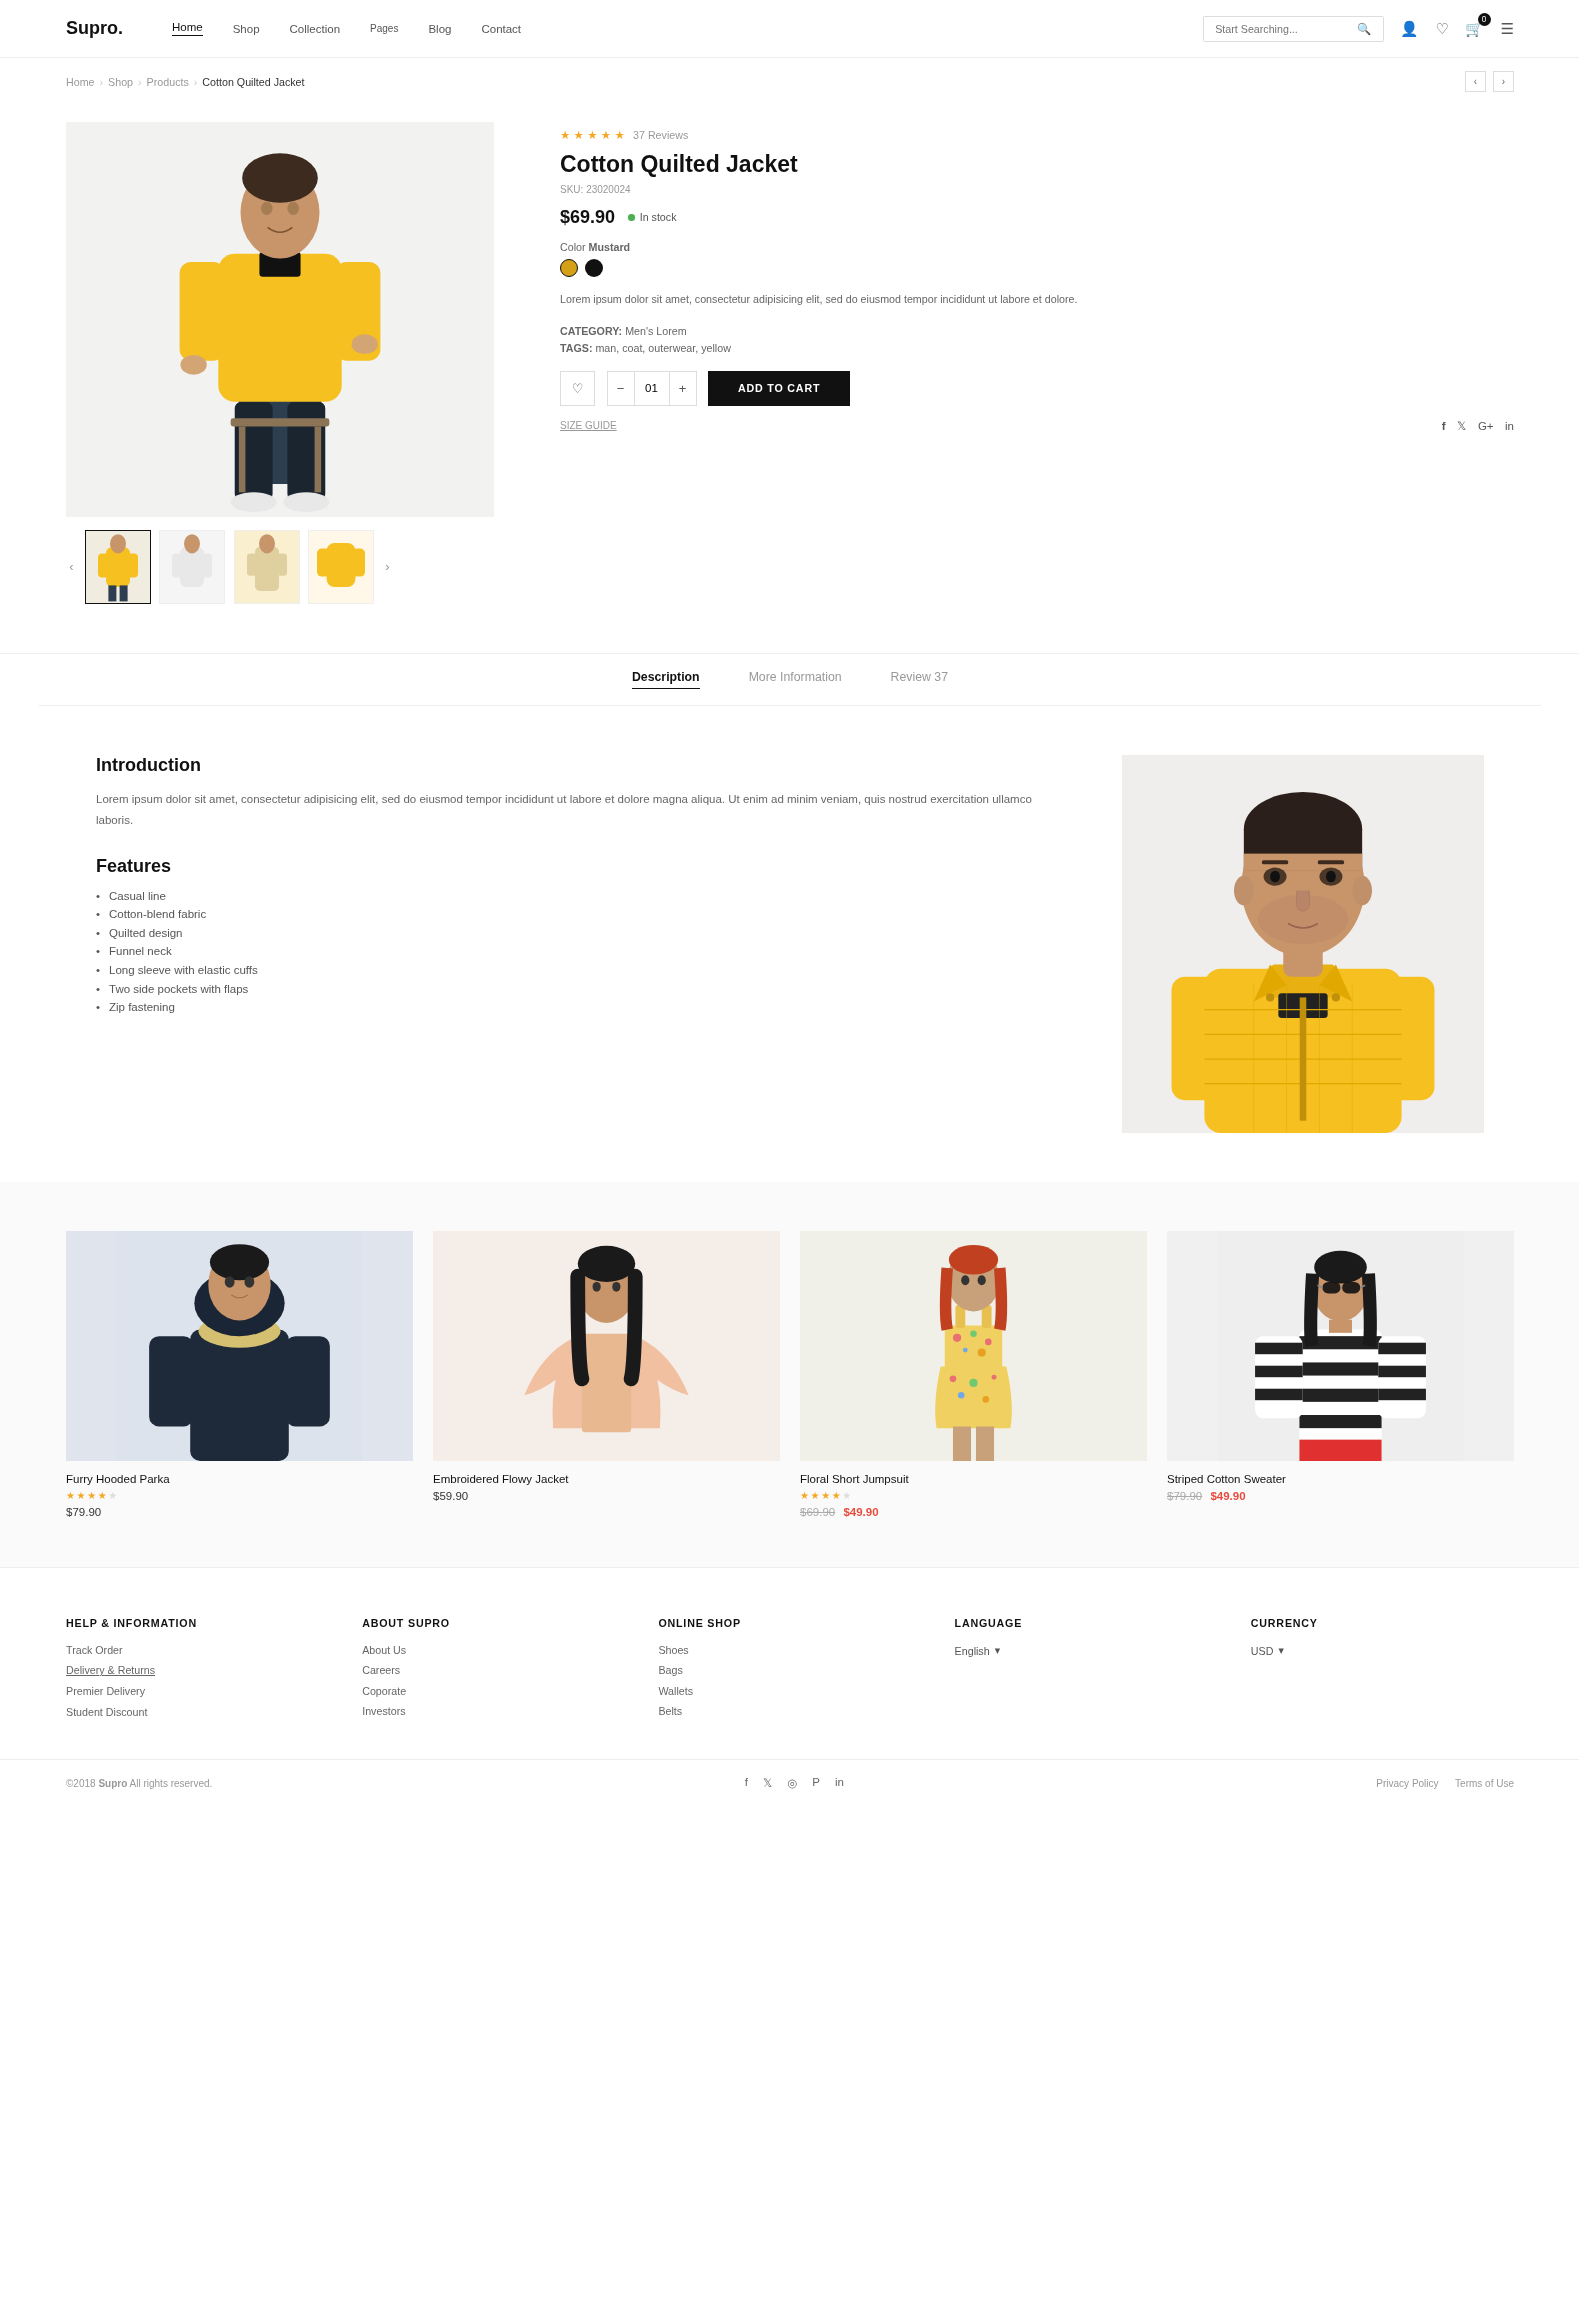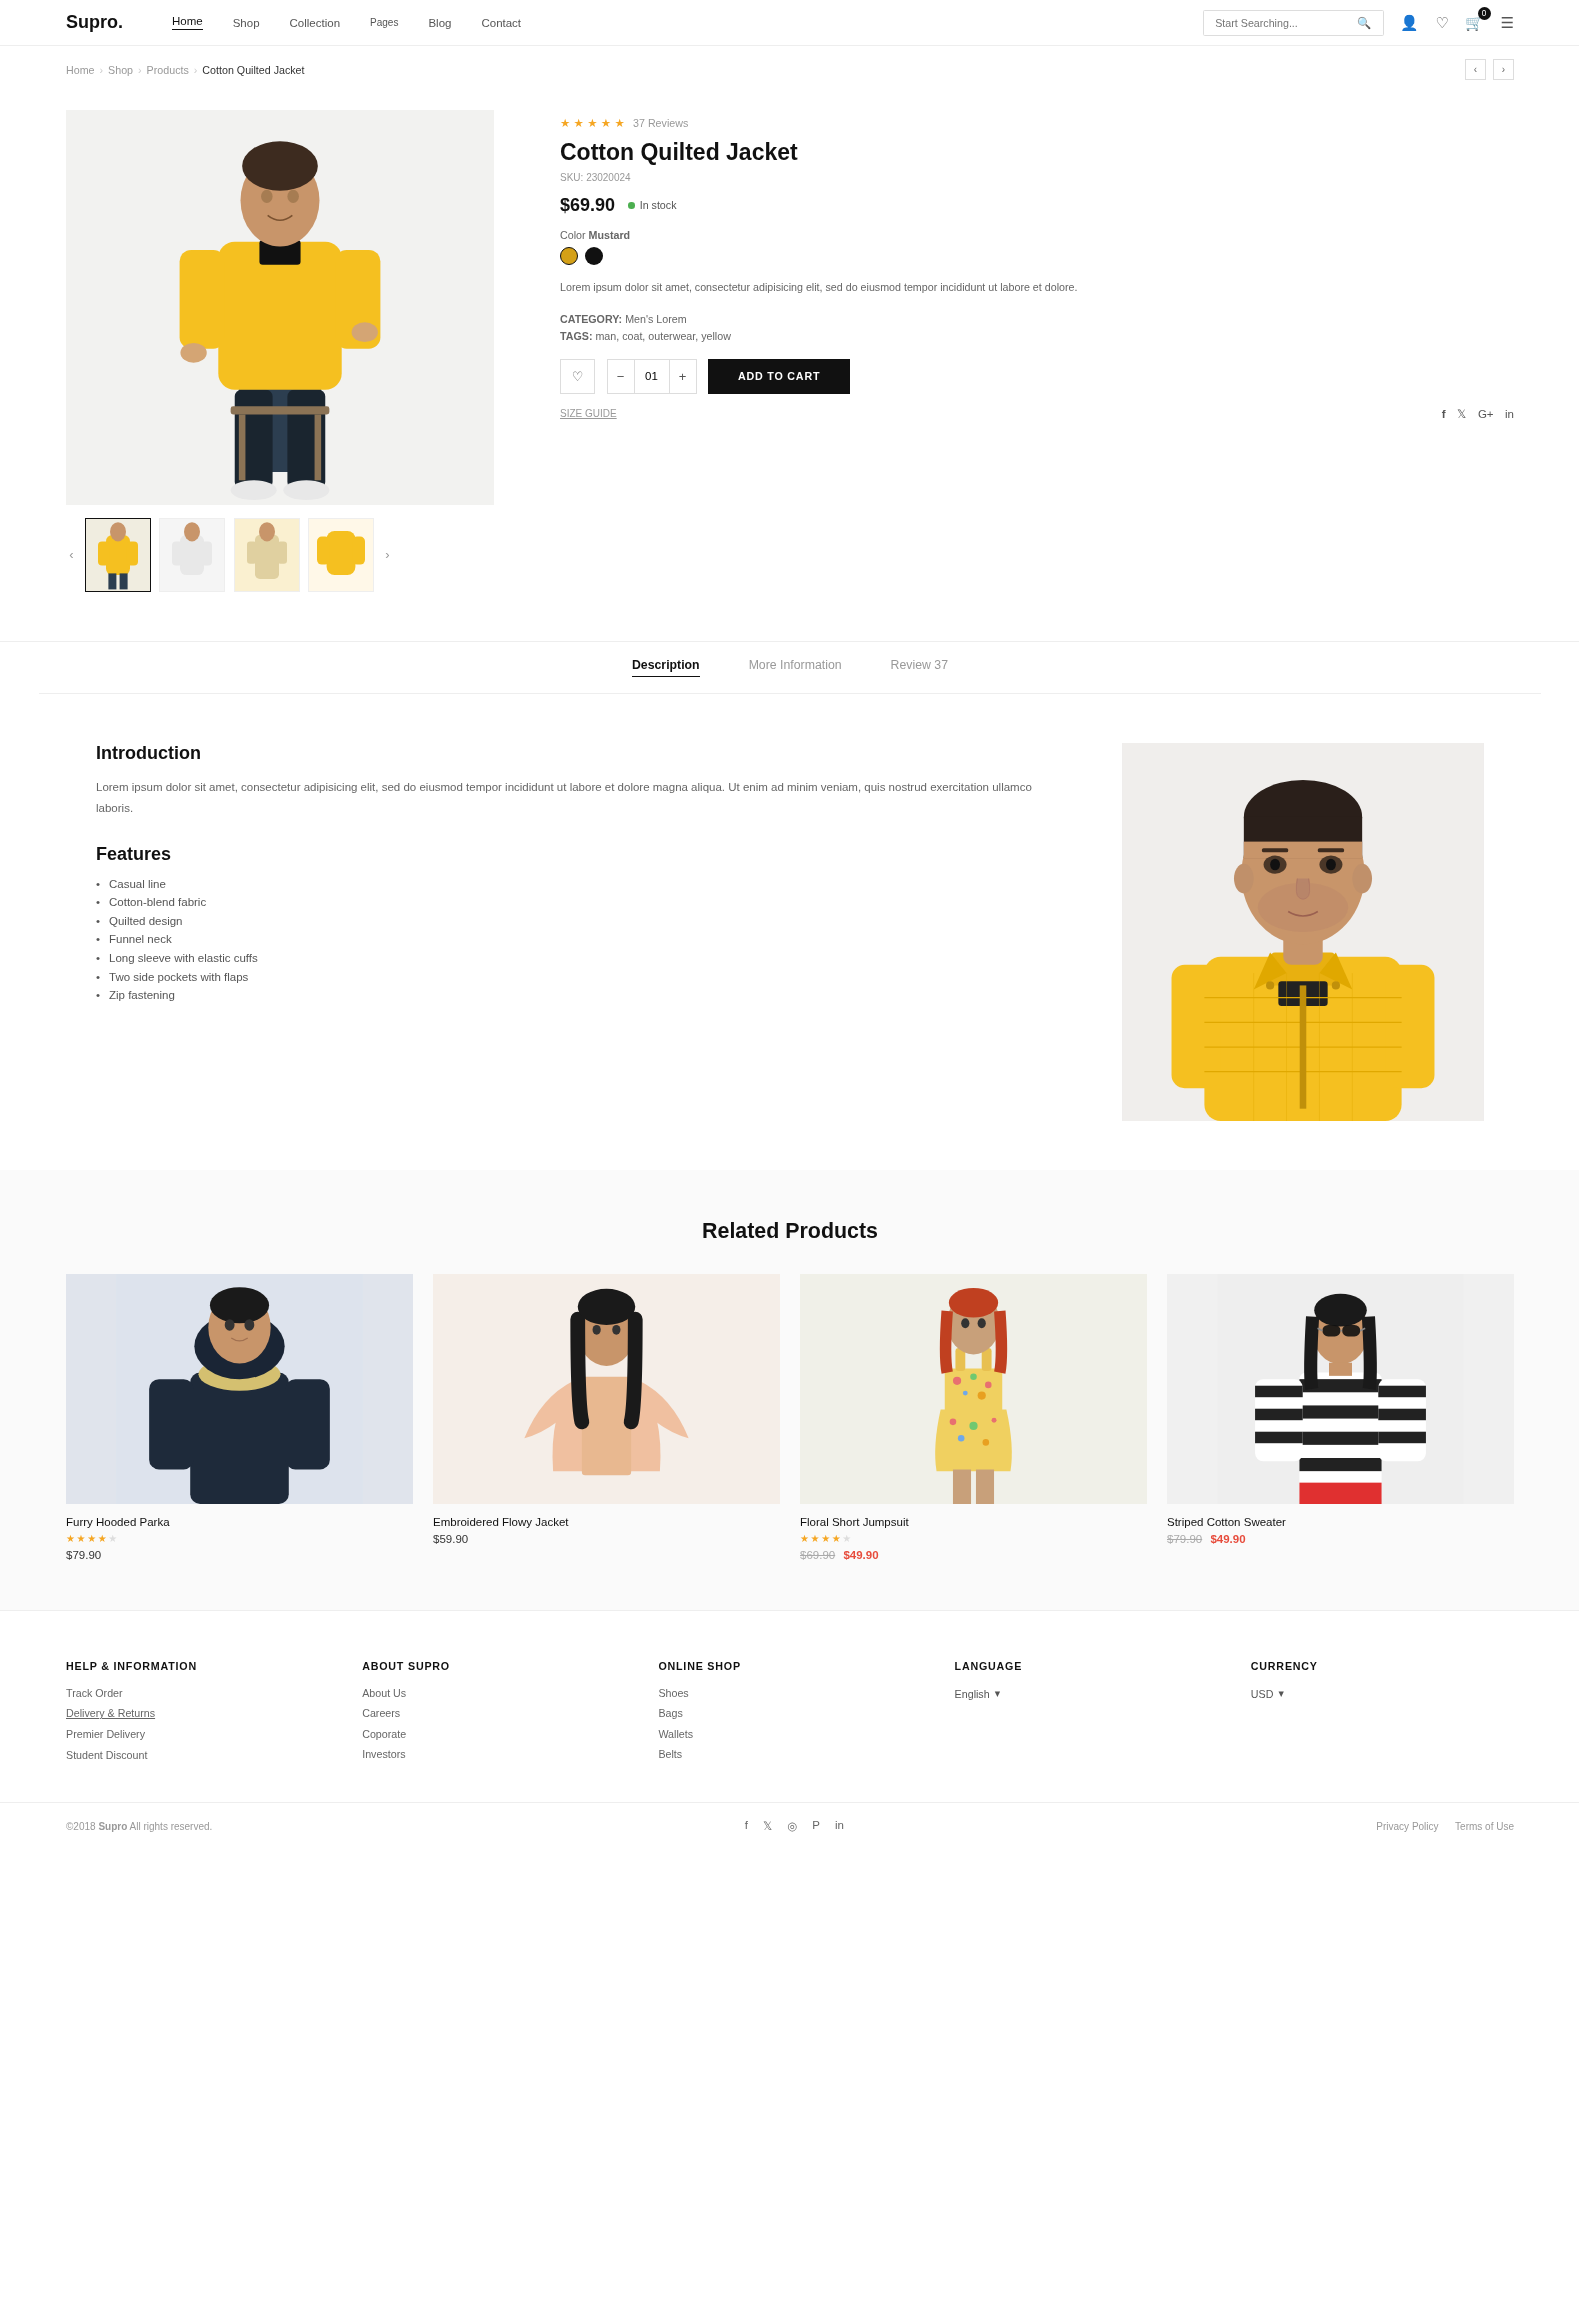--- a/index.html
+++ b/index.html
@@ -2,21 +2,21 @@
 <html style="font-size:13px"><head>
   <meta charset="utf-8">
   <style>
     * { box-sizing: border-box; margin: 0; padding: 0; }
     body { font-family: 'Helvetica Neue', Arial, sans-serif; font-size: 11.5px; color: #333; background: #fff; width: 1580px; }
   </style>
 </head>
 <body>
 
 <header>
-  <div style="display:flex; align-items:center; padding:0 66px; height:46px; border-bottom:0.8px solid #eee; background:#fff;">
+  <div style="display:flex; align-items:center; padding:0 66px; height:58px; border-bottom:0.8px solid #eee; background:#fff;">
     <div style="font-size:18px; font-weight:800; color:#111; margin-right:49px; cursor:pointer;">Supro.</div>
     <nav style="display:flex; align-items:center; gap:30px;">
       <a style="font-size:11.5px; font-weight:500; color:#111; cursor:pointer; text-decoration:none; border-bottom:1.6px solid #111; padding-bottom:1.6px;">Home</a>
       <a style="font-size:11.5px; font-weight:500; color:#555; cursor:pointer; text-decoration:none; position:relative;">Shop</a>
       <a style="font-size:11.5px; font-weight:500; color:#555; cursor:pointer; text-decoration:none;">Collection</a>
       <a style="font-size:10px; font-weight:500; color:#555; cursor:pointer; text-decoration:none;">Pages</a>
       <a style="font-size:11.5px; font-weight:500; color:#555; cursor:pointer; text-decoration:none;">Blog</a>
       <a style="font-size:11.5px; font-weight:500; color:#555; cursor:pointer; text-decoration:none;">Contact</a>
     </nav>
     <div style="display:flex; align-items:center; gap:16.5px; margin-left:auto;">
@@ -280,21 +280,20 @@
         <ellipse cx="292" cy="165" rx="12" ry="18" fill="#c0906a"></ellipse>
 
         <circle cx="180" cy="295" r="5" fill="#c0900a"></circle>
         <circle cx="260" cy="295" r="5" fill="#c0900a"></circle>
       </svg>
     </div>
   </div>
 </section>
 
 <section style="padding:49px 66px; background:#fafafa;">
-  <h2 style="text-align:center; font-size:21.4px; font-weight:600; color:#111; margin-bottom:30px;">Related Products</h2>
   <div style="display:flex; gap:20px;">
 
     <div style="flex:1; cursor:pointer;">
       <div style="width:100%; height:230px; background:#e0e4ec; overflow:hidden; display:flex; align-items:center; justify-content:center; margin-bottom:11.5px;">
         <svg viewBox="0 0 300 280" width="247" height="230">
           <rect width="300" height="280" fill="#dde3ed"></rect>
 
           <rect x="90" y="120" width="120" height="160" rx="12" fill="#1e2a3a"></rect>
 
           <ellipse cx="150" cy="122" rx="50" ry="20" fill="#d4c070"></ellipse>

